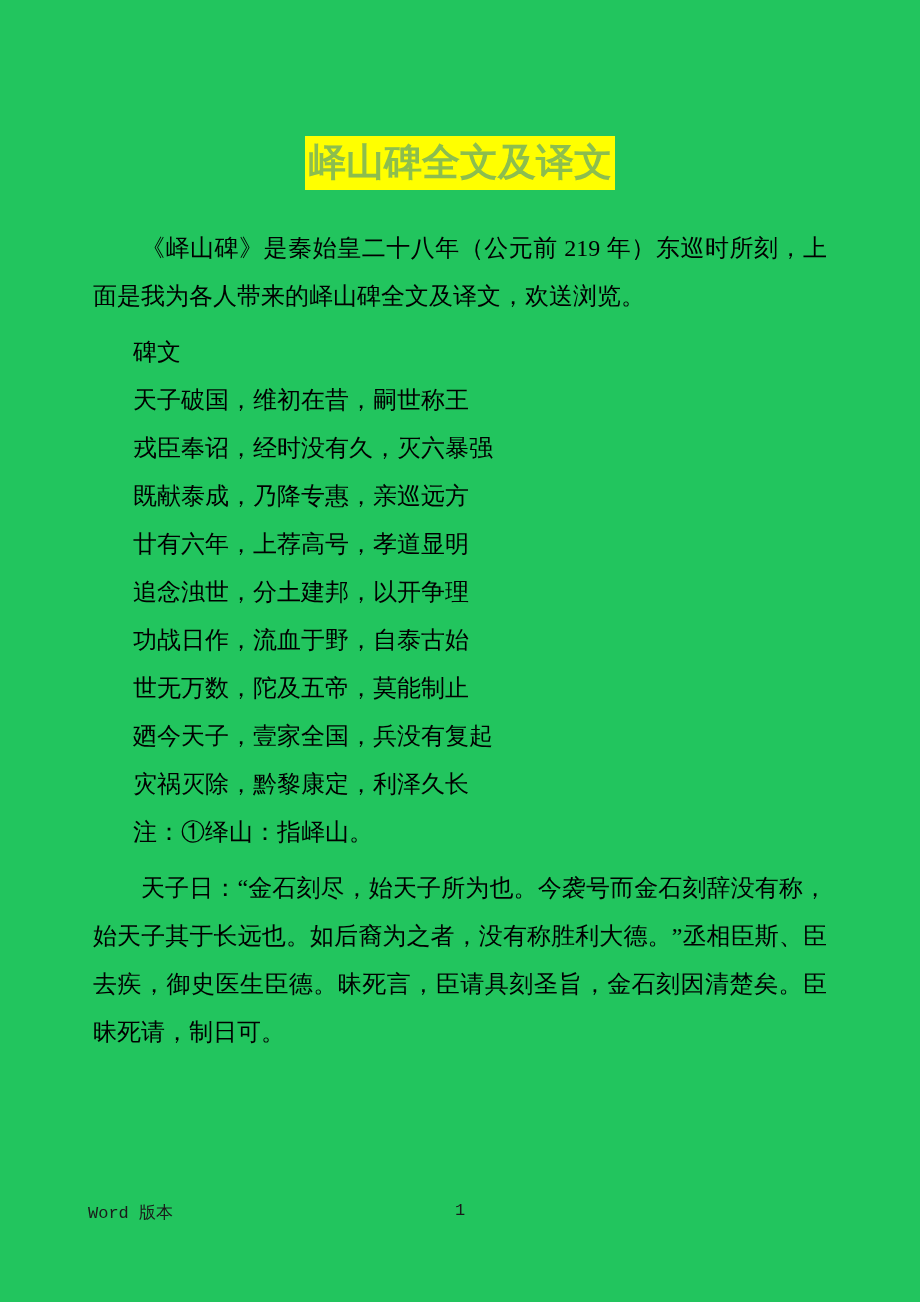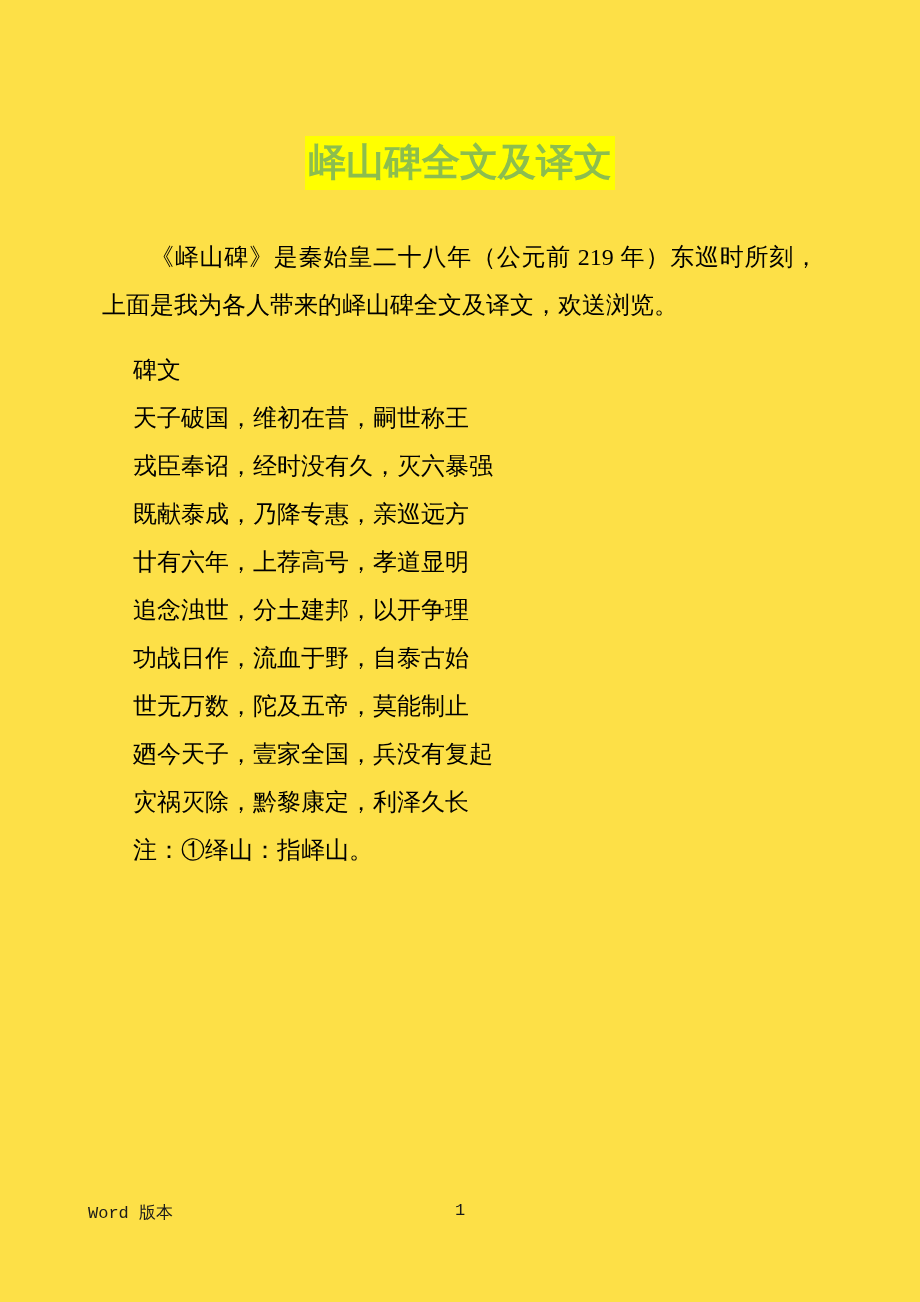--- a/index.html
+++ b/index.html
@@ -4,21 +4,21 @@
 <style>
   html, body {
     margin: 0;
     padding: 0;
     background: #ffffff;
   }
   .page {
     position: relative;
     width: 920px;
     height: 1302px;
-    background: #fde047;
+    background: #22c55e;
     overflow: hidden;
     font-family: "Liberation Serif", "DejaVu Serif", serif;
     color: #000000;
   }
   .doc-title {
     margin: 0;
     padding-top: 138px;
     text-align: center;
     font-size: 38px;
     font-weight: bold;
@@ -32,21 +32,21 @@
   }
   .doc-body {
     position: absolute;
     top: 216px;
     left: 85px;
     width: 750px;
     font-size: 24px;
     line-height: 48px;
   }
   .para {
-    margin: 17px;
+    margin: 8px;
     text-indent: 2em;
     text-align: justify;
     text-justify: inter-ideograph;
   }
   .stele-line {
     margin: 0;
     text-indent: 2em;
     white-space: nowrap;
   }
   .page-footer {
@@ -87,20 +87,21 @@
     <p class="stele-line">戎臣奉诏，经时没有久，灭六暴强</p>
     <p class="stele-line">既献泰成，乃降专惠，亲巡远方</p>
     <p class="stele-line">廿有六年，上荐高号，孝道显明</p>
     <p class="stele-line">追念浊世，分土建邦，以开争理</p>
     <p class="stele-line">功战日作，流血于野，自泰古始</p>
     <p class="stele-line">世无万数，陀及五帝，莫能制止</p>
     <p class="stele-line">廼今天子，壹家全国，兵没有复起</p>
     <p class="stele-line">灾祸灭除，黔黎康定，利泽久长</p>
     <p class="stele-line">注：①绎山：指峄山。</p>
 
+    <p class="para">天子日：“金石刻尽，始天子所为也。今袭号而金石刻辞没有称，始天子其于长远也。如后裔为之者，没有称胜利大德。”丞相臣斯、臣去疾，御史医生臣德。昧死言，臣请具刻圣旨，金石刻因清楚矣。臣昧死请，制日可。</p>
   </div>
 
   <div class="page-footer">
     <span class="footer-left">Word 版本</span>
     <span class="footer-page">1</span>
   </div>
 
 </div>
 
 </body></html>

